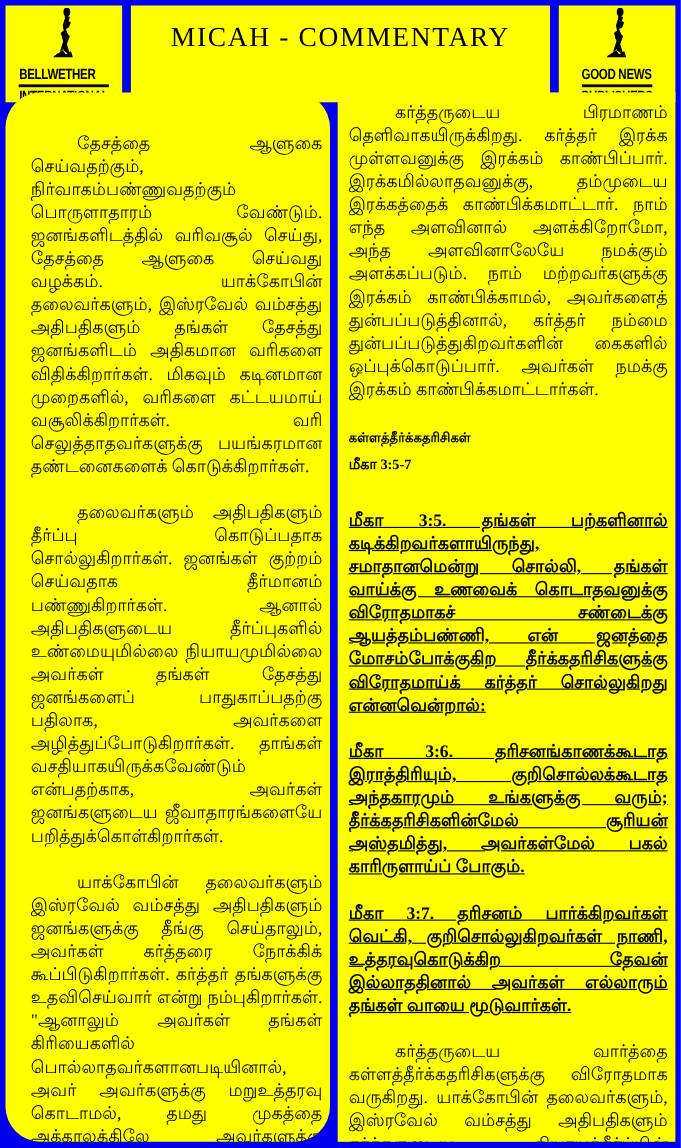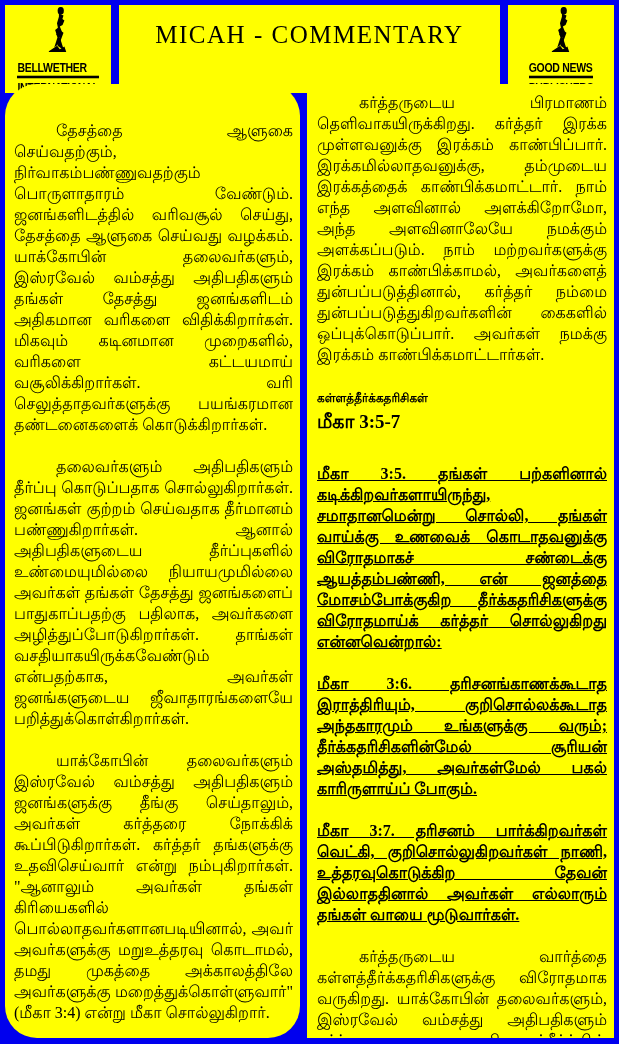--- a/index.html
+++ b/index.html
@@ -14,27 +14,27 @@
   #logo-right{left:508px;width:106px;align-items:center;}
   .logo-fig{flex:0 0 auto;}
   .logo-text{display:flex;flex-direction:column;transform:scaleY(1.28);transform-origin:left center;color:#000;}
   .logo-l1{font:bold 10.5px "Liberation Sans",sans-serif;letter-spacing:-0.3px;border-bottom:2px solid #000;padding-bottom:1px;white-space:nowrap;}
   .logo-l2{font:bold 10.5px "Liberation Sans",sans-serif;letter-spacing:-0.3px;margin-top:1px;white-space:nowrap;}
   .title-ta{font:bold 21px "Liberation Serif",serif;color:#000;margin-top:8px;}
   .title-en{font:25px "Liberation Serif",serif;letter-spacing:1.5px;color:#000;margin-top:16px;}
 
   
   .col{top:84px;height:954px;font-family:"Liberation Serif",serif;font-size:16px;line-height:21px;color:#000;text-align:justify;overflow:hidden;}
-  #col-left{left:5px;width:295px;padding:36px 7px 0 9px;border-radius:32px;}
+  #col-left{left:5px;width:295px;padding:36px 7px 0 23px;border-radius:32px;}
   #col-right{left:307px;width:307px;padding:8px 7px 0 10px;}
   .col p{margin:0 0 21px;text-indent:42px;}
   .col p.verse{font-weight:bold;text-indent:0;text-decoration:underline;}
   .section-head{font-weight:bold;color:#000;margin:2px 0 30px;}
   .section-head .sh1{font-size:12px;line-height:24px;}
-  .section-head .sh2{font-size:19px;line-height:23px;}
+  .section-head .sh2{font-size:13px;line-height:23px;}
 </style>
 </head>
 <body>
 
 <div class="page">
 
   <div class="panel hdr logo-box" id="logo-left">
     <span class="logo-fig">
       <svg width="22" height="48" viewBox="0 0 24 52" aria-hidden="true">
         <g fill="#000">

